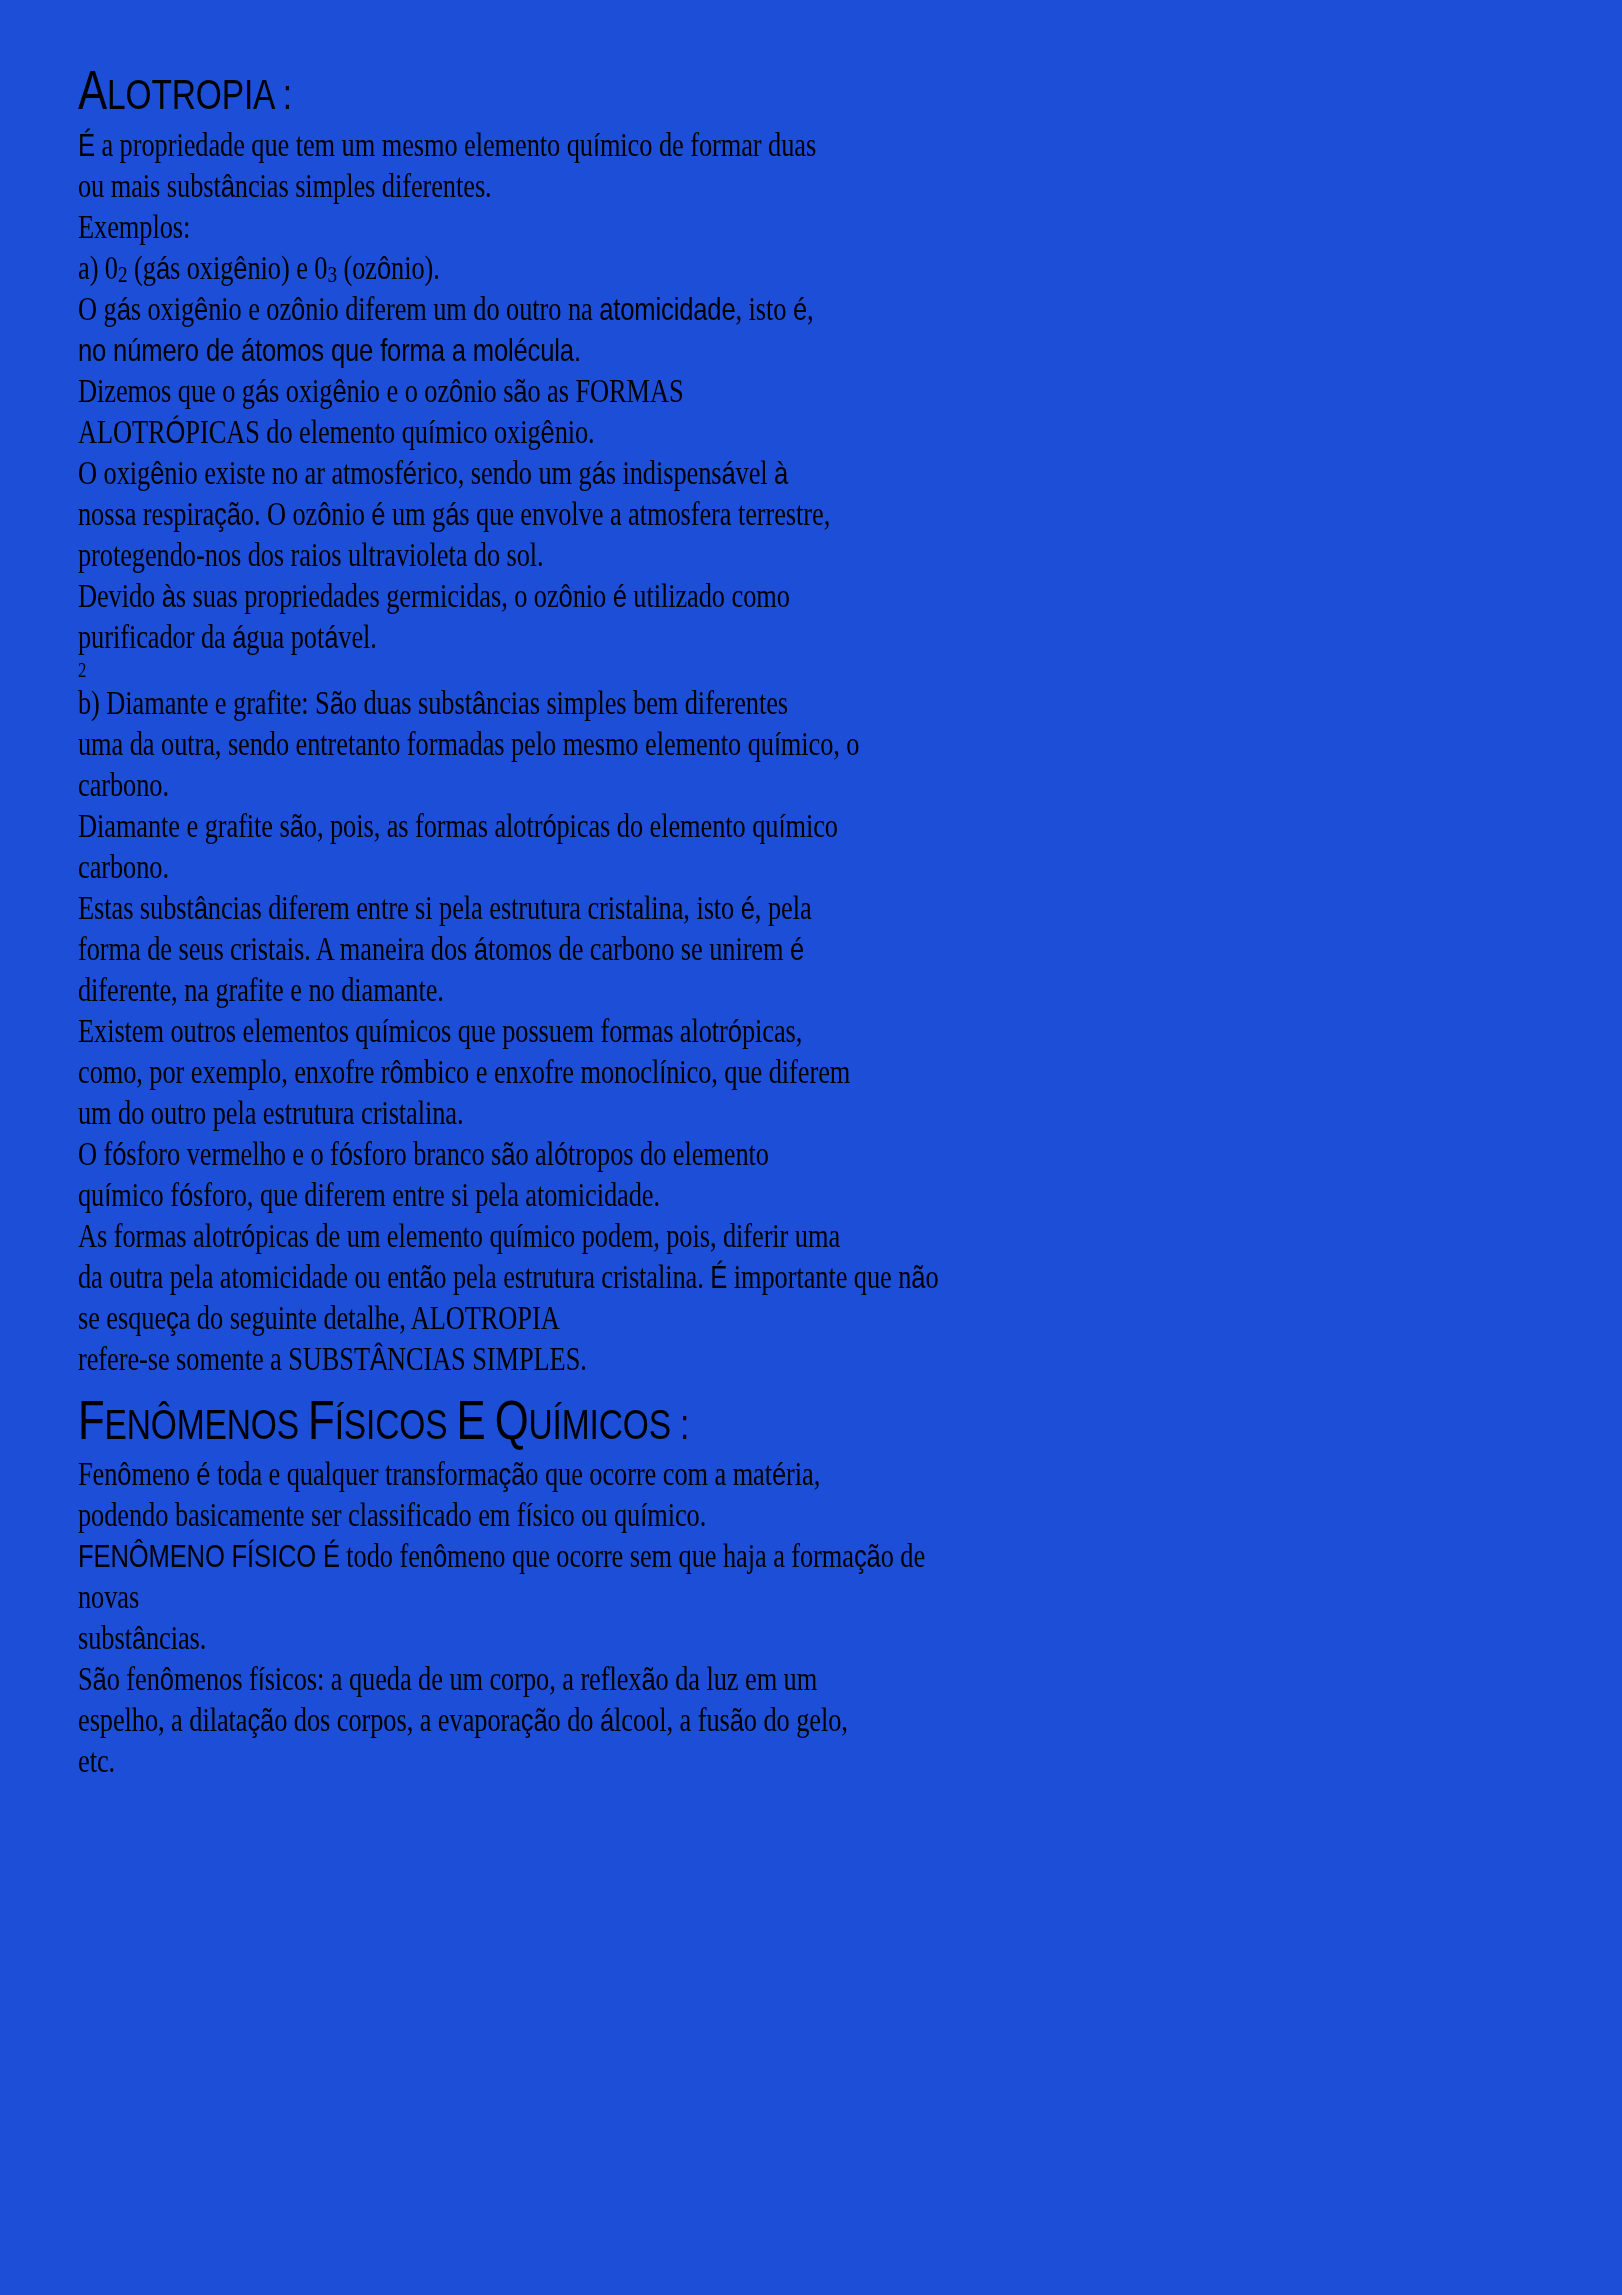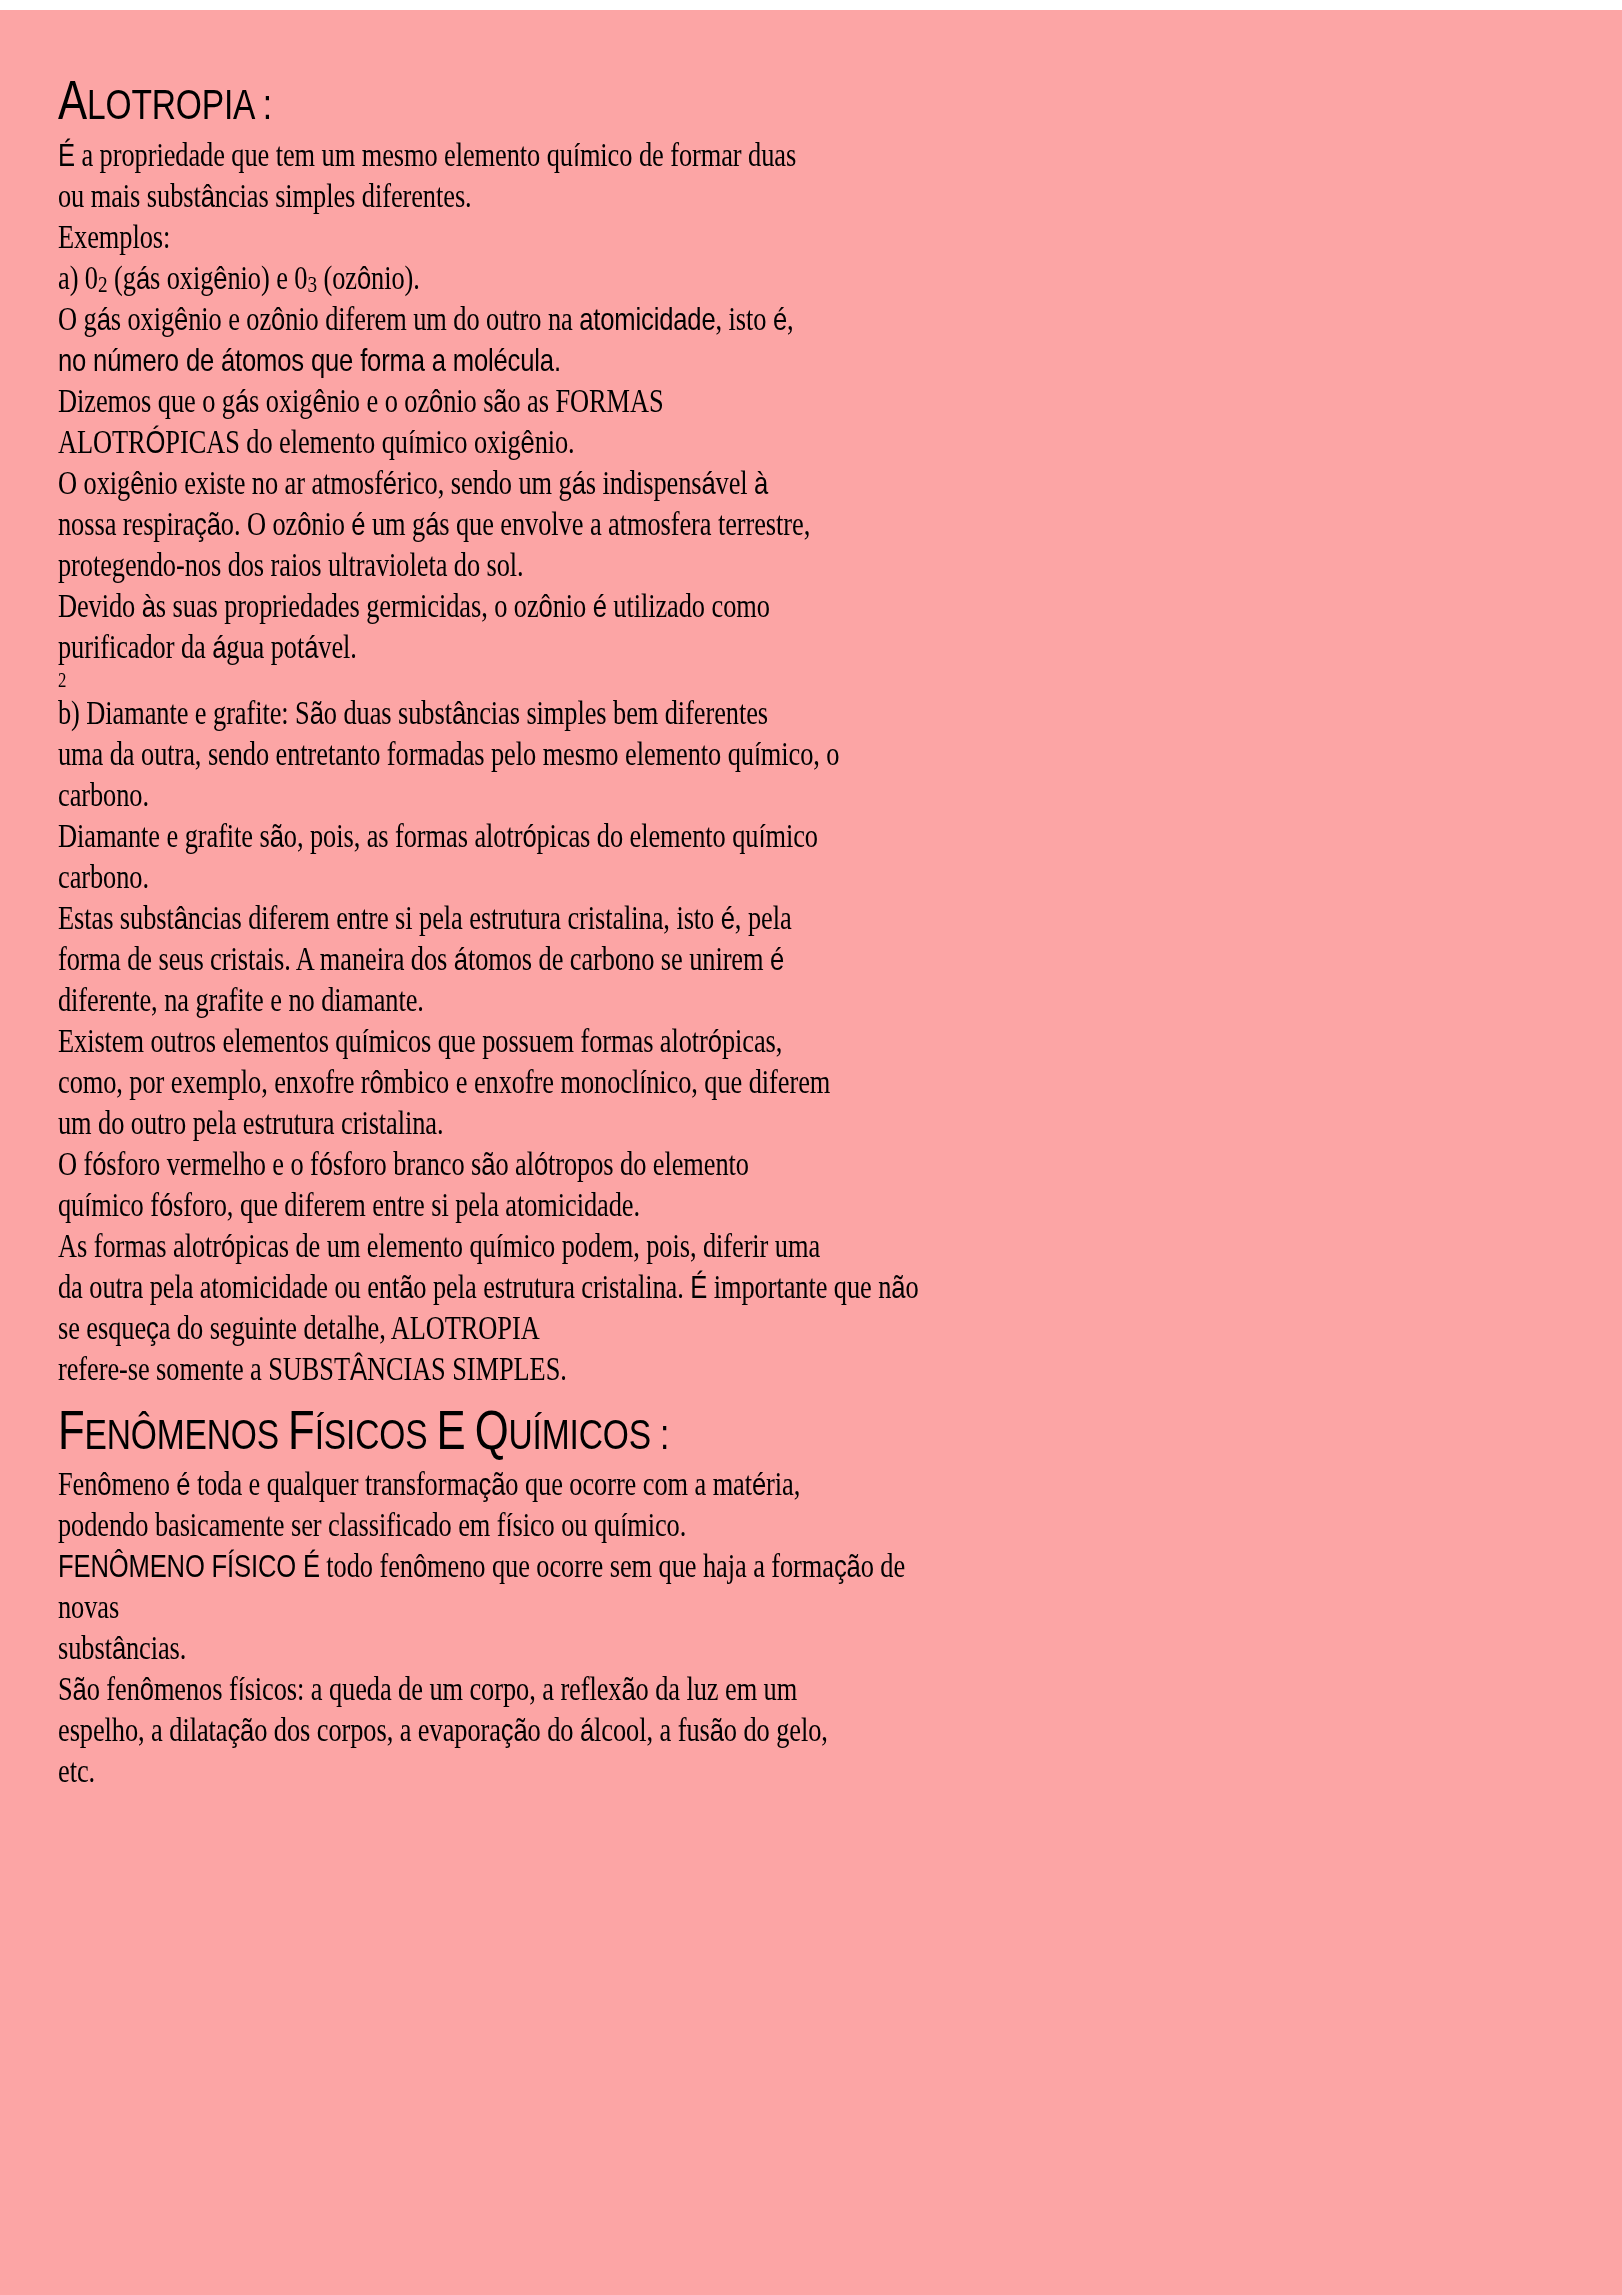--- a/index.html
+++ b/index.html
@@ -12,24 +12,23 @@
     width: 1623px;
     height: 2295px;
     position: relative;
     overflow: hidden;
     -webkit-font-smoothing: antialiased;
   }
 
   .page {
     position: absolute;
     inset: 0;
-    background: #fca5a5;
-    padding: 62px 72px 0 58px;
+    background: #1d4ed8;
+    padding: 62px 72px 0 78px;
     box-sizing: border-box;
-    margin-top: 10px;
   }
 
   
   .doc-heading {
     font-family: "Liberation Sans Narrow", "Liberation Sans", sans-serif;
     font-weight: 400;
     color: #000000;
     letter-spacing: -0.2px;
     white-space: nowrap;
     line-height: 1.0;

